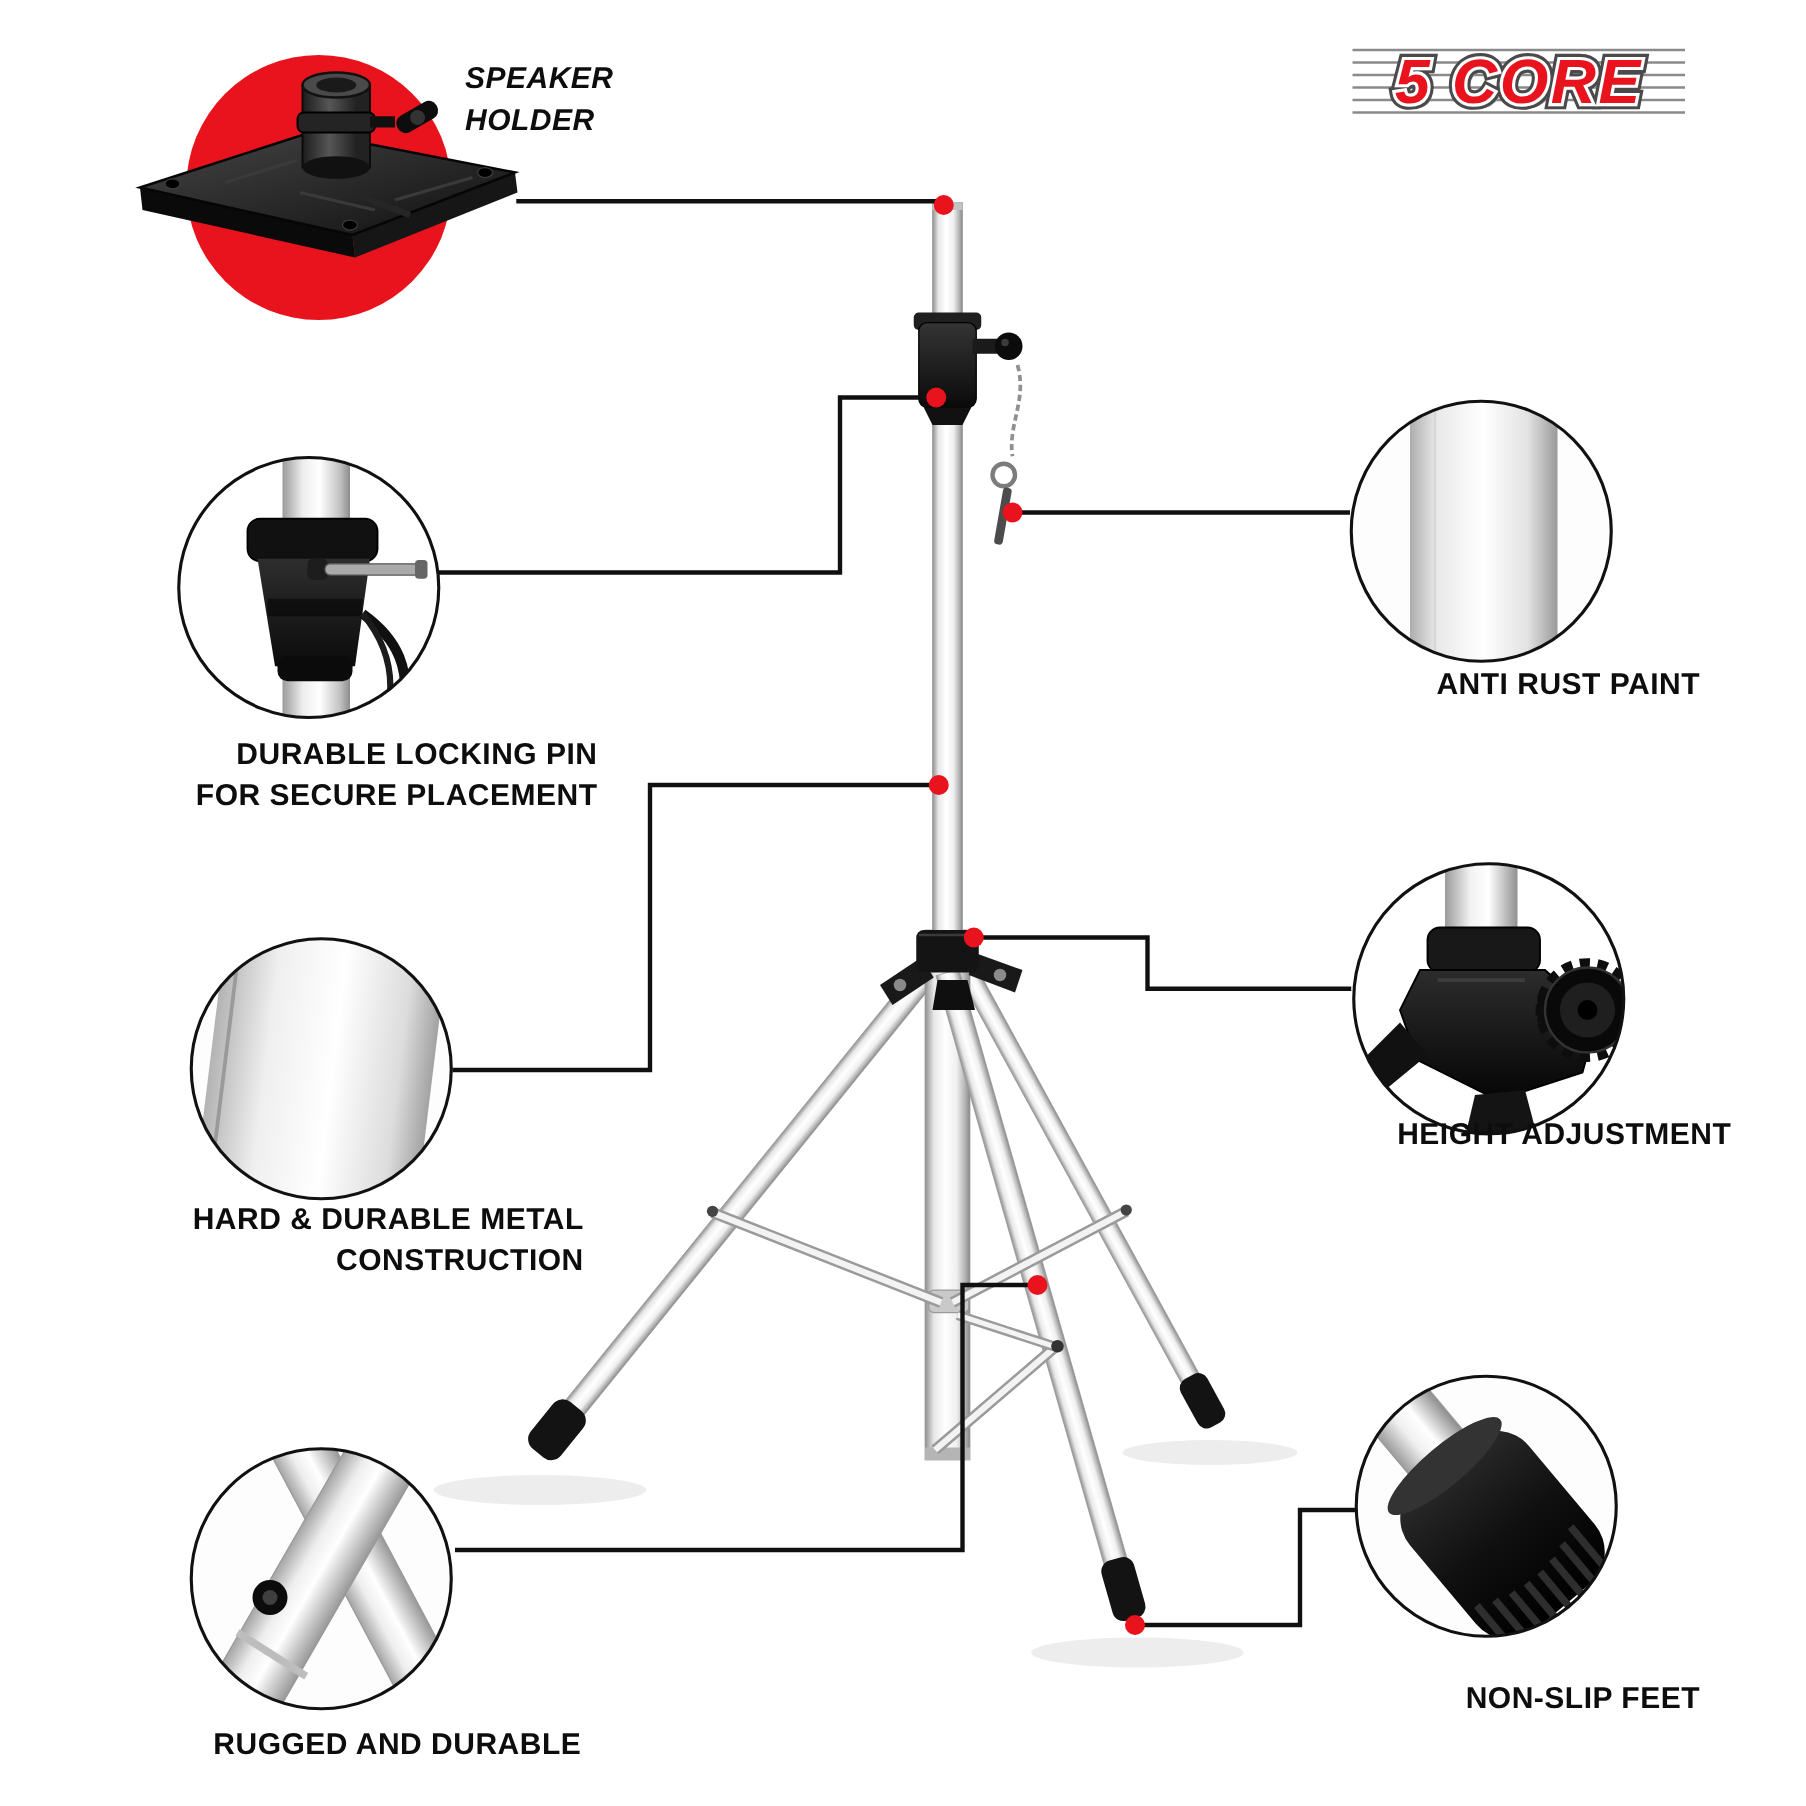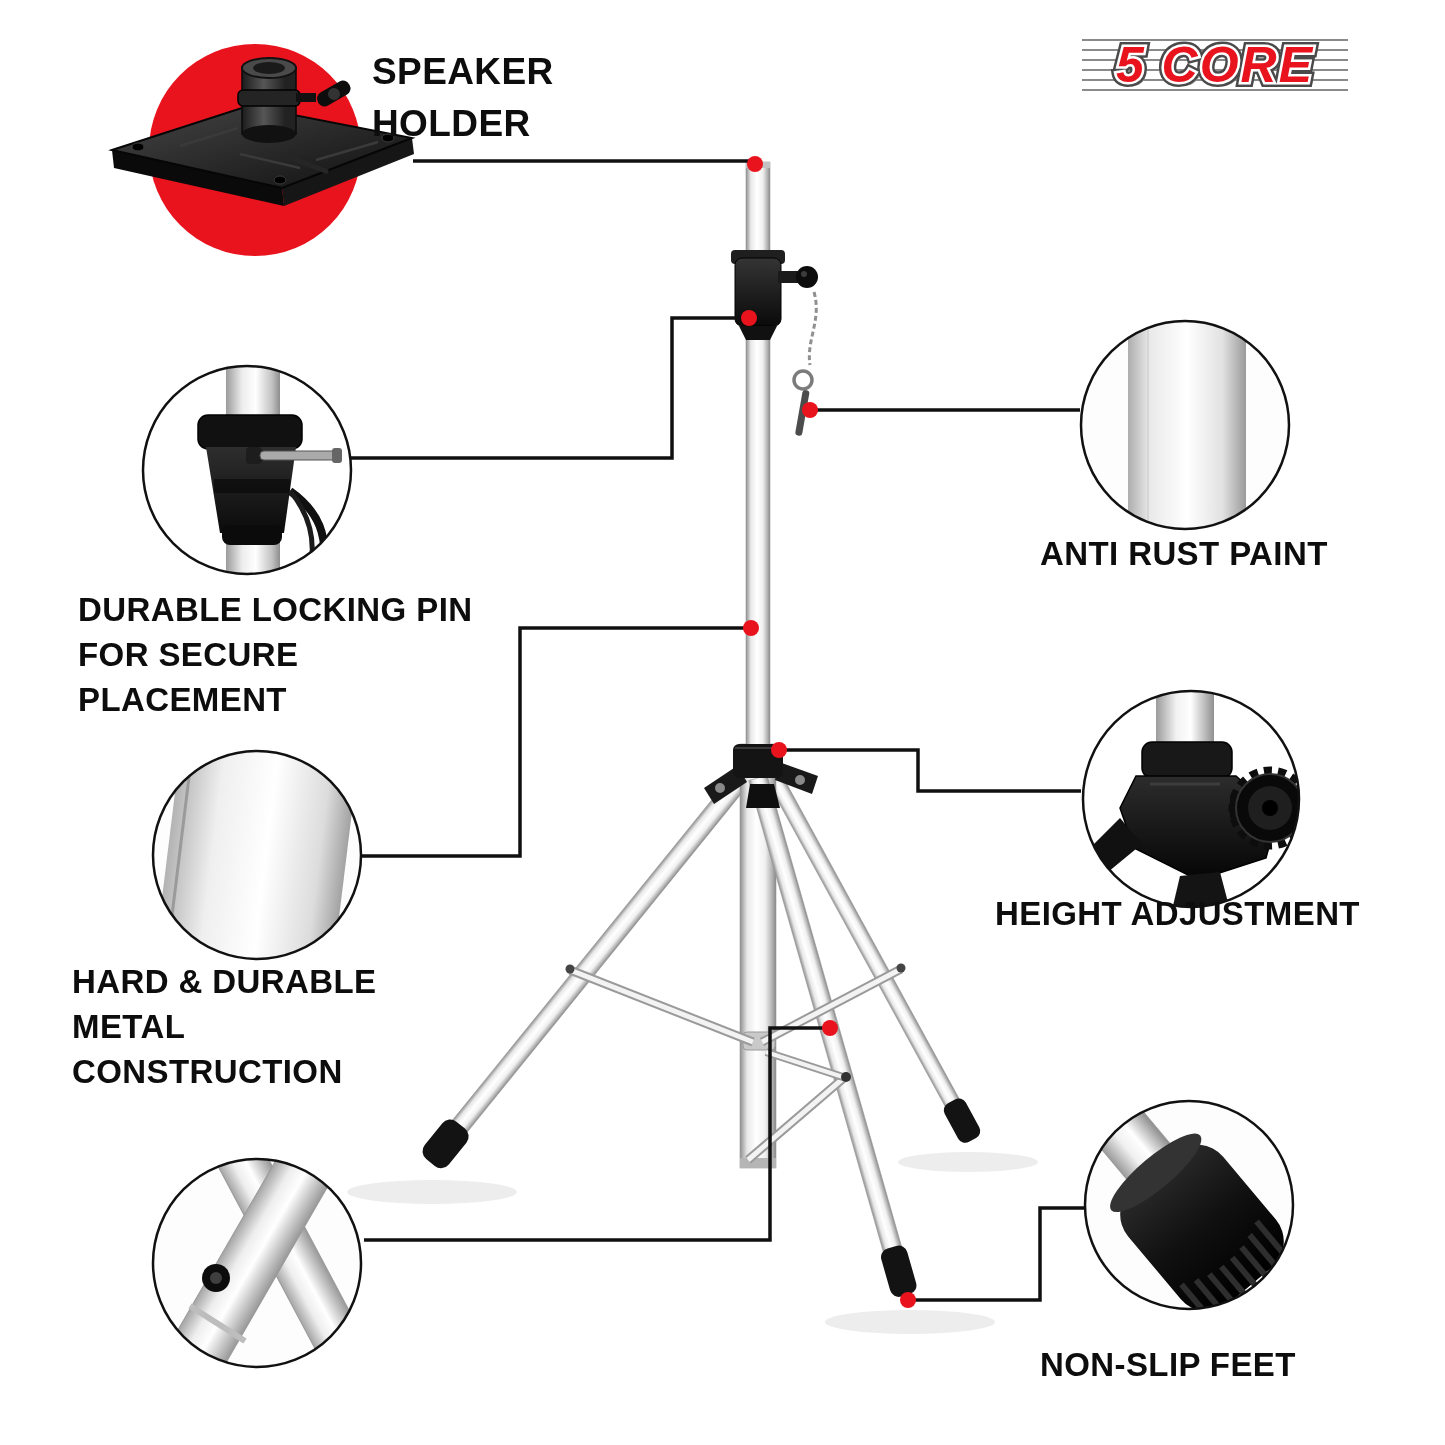--- a/index.html
+++ b/index.html
@@ -3,24 +3,24 @@
 <meta charset="utf-8">
 <style>
   html,body { margin:0; padding:0; background:#fff; }
   .page {
     position:relative; width:1445px; height:1445px; background:#ffffff;
     overflow:hidden; font-family:"Liberation Sans", sans-serif;
   }
   .layer { position:absolute; left:0; top:0; }
   .label {
     position:absolute; z-index:5; color:#0d0d0d; font-weight:bold;
-    font-size:33px; letter-spacing:.4px; line-height:1.36; text-align:left;
+    font-size:24px; letter-spacing:.4px; line-height:1.36; text-align:right;
   }
   .label span { display:block; }
-  .label.left { text-align:left; font-size:37px; line-height:1.4; }
+  .label.left { text-align:left; font-size:24px; line-height:1.4;font-style:italic; }
   .callout-svg { position:absolute; z-index:4; }
   .logo-svg { position:absolute; z-index:5; }
 </style>
 </head>
 <body>
 
 <div class="page">
 
   <svg class="layer" width="1445" height="1445" viewBox="0 0 1445 1445">
     <defs>
@@ -378,18 +378,21 @@
 
   <div class="label" style="left:72px; top:960px; width:395px;">
     <span>HARD &amp; DURABLE METAL</span>
     <span>CONSTRUCTION</span>
   </div>
 
   <div class="label" style="left:995px; top:892px; width:390px;">
     <span>HEIGHT ADJUSTMENT</span>
   </div>
 
+  <div class="label" style="left:70px; top:1380px; width:395px;">
+    <span>RUGGED AND DURABLE</span>
+  </div>
 
   <div class="label" style="left:1040px; top:1343px; width:320px;">
     <span>NON-SLIP FEET</span>
   </div>
 
 </div>
 
 </body></html>

